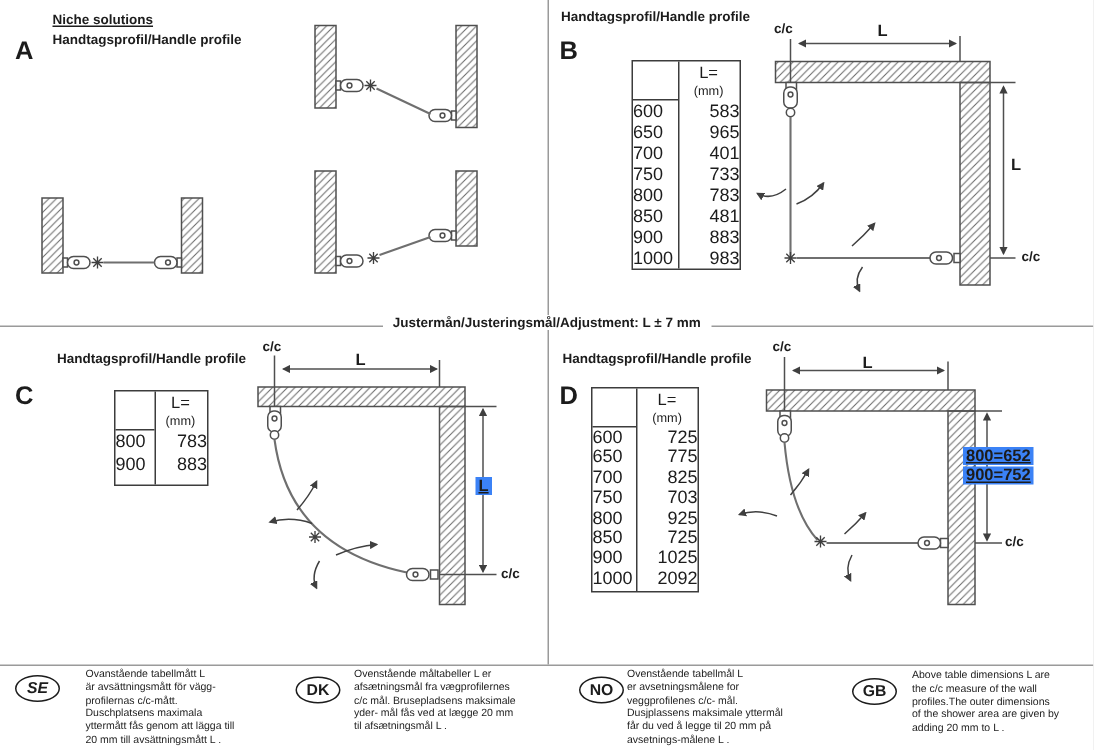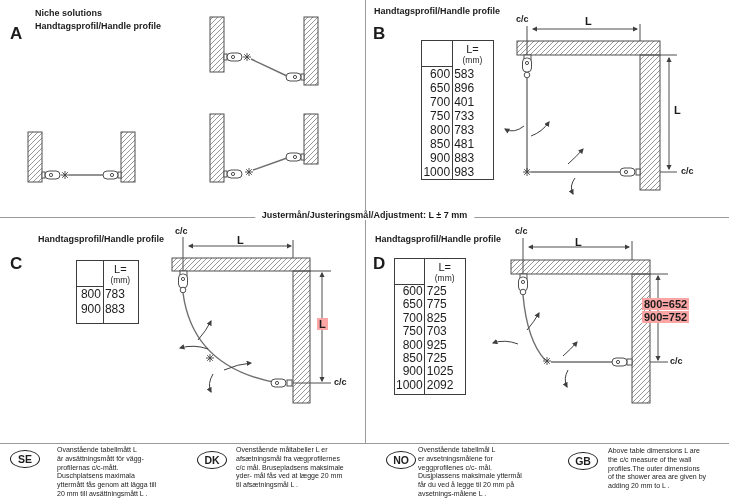--- a/index.html
+++ b/index.html
@@ -3,36 +3,36 @@
 <meta charset="utf-8">
 <style>
   html,body{margin:0;padding:0;background:#e8e8e8;}
   #page{position:relative;width:729px;height:500px;background:#ffffff;overflow:hidden;
         font-family:"Liberation Sans","DejaVu Sans",sans-serif;color:#1c1c1c;}
   .abs{position:absolute;}
   .sec-letter{font-size:17px;font-weight:bold;letter-spacing:.5px;}
   .sec-title{font-size:9px;font-weight:bold;white-space:nowrap;}
   .dim-label{font-size:9px;font-weight:bold;white-space:nowrap;}
   .dim-label.big{font-size:11px;}
-  .dim-label.onwhite{background:#fca5a5;padding:0 2px;}
+  .dim-label.onwhite{background:#3b82f6;padding:0 2px;text-decoration:underline;}
   .divider-h{position:absolute;left:0;width:729px;height:1px;background:#9a9a9a;}
   .divider-v{position:absolute;top:0;width:1px;background:#9a9a9a;}
   .divider-label{position:absolute;top:210px;left:50%;transform:translateX(-50%);
        background:#fff;padding:0 7px;font-size:9px;font-weight:bold;white-space:nowrap;}
   
   .dim-table{position:absolute;border:1px solid #3c3c3c;background:#fff;font-size:12px;line-height:14px;}
   .dim-table::after{content:"";position:absolute;left:42%;top:0;bottom:0;width:1px;background:#3c3c3c;}
   .thead{display:flex;height:26px;}
   .th-l{width:42%;border-bottom:1px solid #3c3c3c;}
   .th-r{width:58%;text-align:center;}
   .th-r .hl{display:block;font-size:11px;line-height:12px;margin-top:2px;}
   .th-r .hu{display:block;font-size:8.5px;line-height:10px;}
   .trow{display:flex;}
-  .td-l{width:42%;text-align:right;padding-right:4px;}
-  .td-r{width:58%;text-align:left;}
+  .td-l{width:42%;padding-right:4px;}
+  .td-r{width:58%;text-align:right;}
   .rows-b .trow{line-height:14px;}
   .rows-c .trow{line-height:15px;}
   .rows-d .trow{line-height:13.4px;}
   
   .lang-badge{position:absolute;width:28px;height:16px;border:1.4px solid #1c1c1c;border-radius:50%;
        text-align:center;font-size:10.5px;font-weight:bold;line-height:16px;background:#fff;}
   .lang-text{position:absolute;font-size:7px;line-height:8.8px;white-space:pre-line;width:150px;}
   svg{position:absolute;left:0;top:0;}
 </style>
 </head>
@@ -198,21 +198,21 @@
         <path d="M568 370 Q563 379 567 387" marker-end="url(#ah)"></path>
       </g>
     </g>
   </svg>
 
   <div class="divider-h" style="top:217px;"></div>
   <div class="divider-v" style="left:365px;height:443px;"></div>
   <div class="divider-h" style="top:443px;"></div>
   <div class="divider-label">Justermån/Justeringsmål/Adjustment: L ± 7 mm</div>
 
-  <span class="abs sec-title" style="left:35px;top:8px;">Niche solutions</span>
+  <span class="abs sec-title" style="left:35px;top:8px;text-decoration:underline;">Niche solutions</span>
   <span class="abs sec-title" style="left:35px;top:21px;">Handtagsprofil/Handle profile</span>
   <span class="abs sec-letter" style="left:10px;top:24px;">A</span>
 
   <span class="abs sec-title" style="left:374px;top:6px;">Handtagsprofil/Handle profile</span>
   <span class="abs sec-letter" style="left:373px;top:24px;">B</span>
   <span class="abs dim-label" style="left:516px;top:14px;">c/c</span>
   <span class="abs dim-label big" style="left:585px;top:15px;">L</span>
   <span class="abs dim-label big" style="left:674px;top:104px;">L</span>
   <span class="abs dim-label" style="left:681px;top:166px;">c/c</span>
 
@@ -224,21 +224,21 @@
           <span class="hu">(mm)</span>
         </div>
     </div>
     <div class="rows-b">
       <div class="trow">
           <span class="td-l">600</span>
           <span class="td-r">583</span>
         </div>
       <div class="trow">
           <span class="td-l">650</span>
-          <span class="td-r">896</span>
+          <span class="td-r">965</span>
         </div>
       <div class="trow">
           <span class="td-l">700</span>
           <span class="td-r">401</span>
         </div>
       <div class="trow">
           <span class="td-l">750</span>
           <span class="td-r">733</span>
         </div>
       <div class="trow">
@@ -333,21 +333,21 @@
           <span class="td-r">1025</span>
         </div>
       <div class="trow">
           <span class="td-l">1000</span>
           <span class="td-r">2092</span>
         </div>
     </div>
   </div>
 
   <div>
-    <span class="lang-badge" style="left:10px;top:450px;">SE</span>
+    <span class="lang-badge" style="left:10px;top:450px;font-style:italic;">SE</span>
     <span class="lang-text" style="left:57px;top:446px;">Ovanstående tabellmått L
 är avsättningsmått för vägg-
 profilernas c/c-mått.
 Duschplatsens maximala
 yttermått fås genom att lägga till
 20 mm till avsättningsmått L .</span>
     <span class="lang-badge" style="left:197px;top:451px;">DK</span>
     <span class="lang-text" style="left:236px;top:446px;">Ovenstående måltabeller L er
 afsætningsmål fra vægprofilernes
 c/c mål. Brusepladsens maksimale

